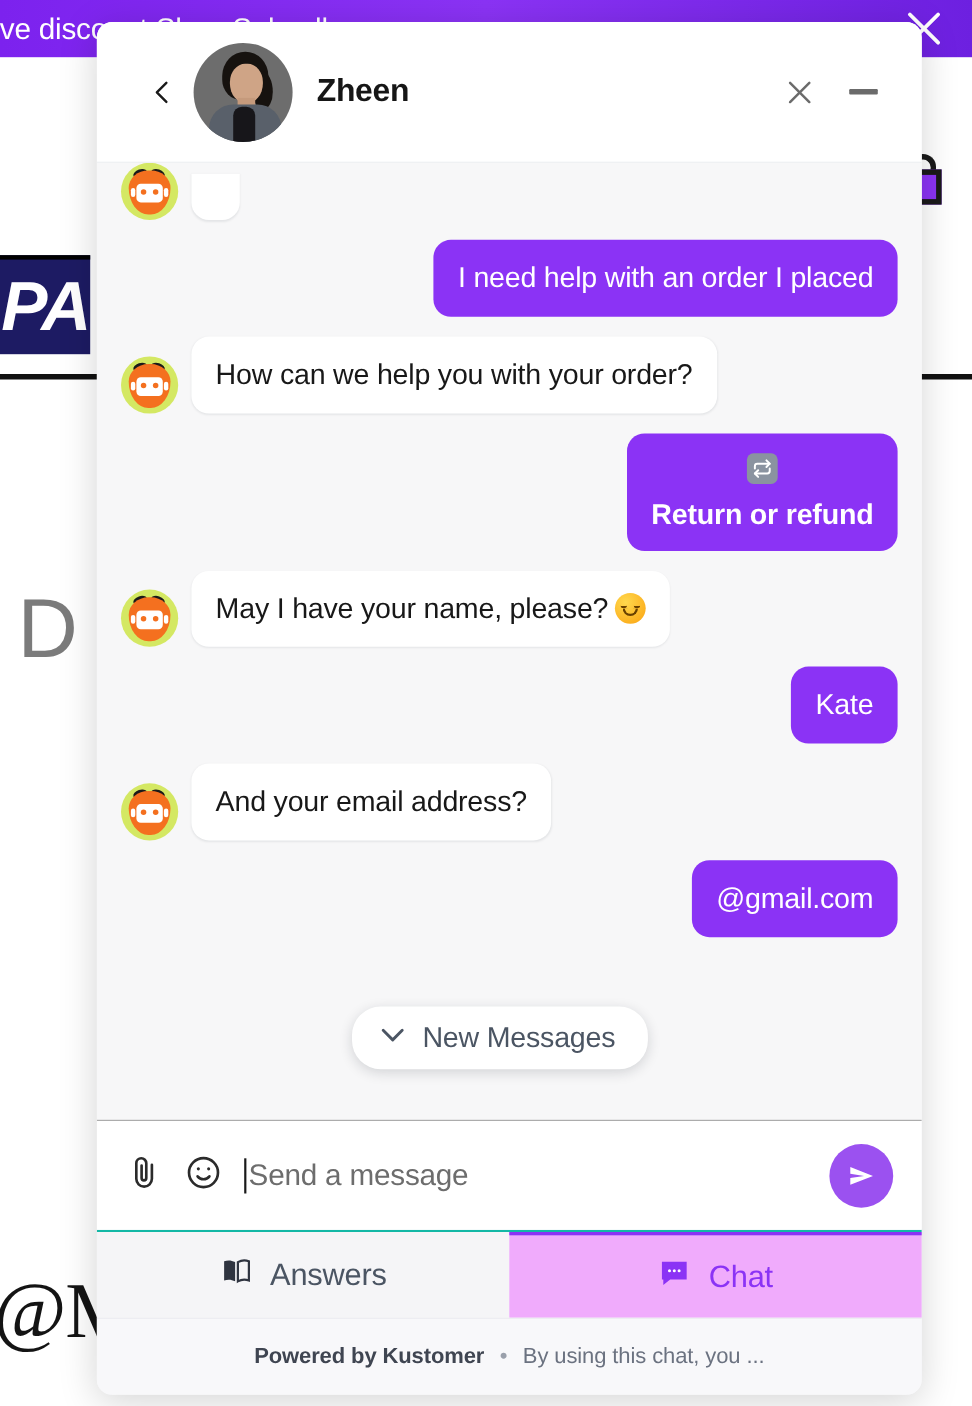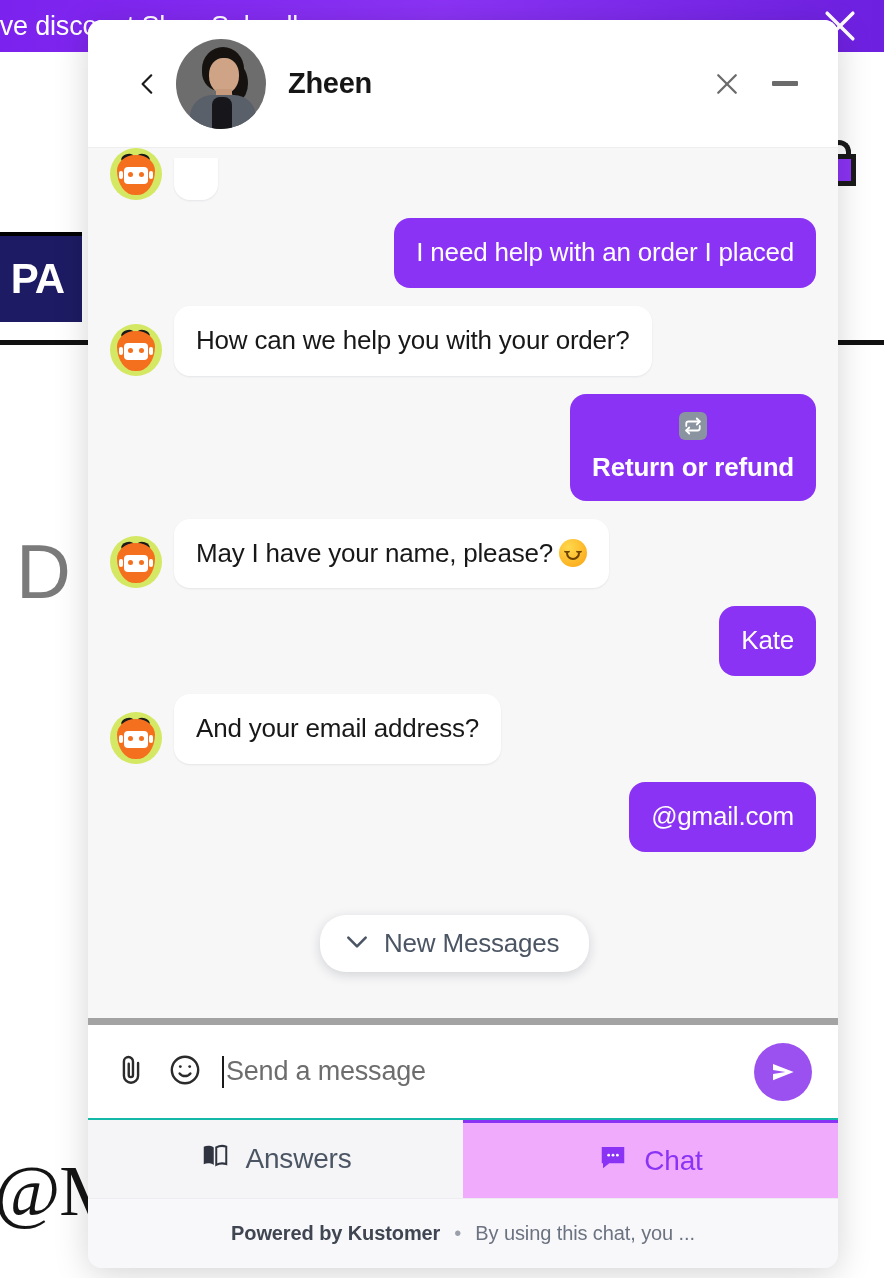--- a/index.html
+++ b/index.html
@@ -51,24 +51,25 @@
     position: absolute;
     left: -34px; top: 232px;
     width: 116px; height: 90px;
     background: #1d1b63;
     border-top: 4px solid #000;
     display: flex; align-items: center; justify-content: flex-end;
     overflow: hidden;
   }
   .nav-badge span {
     color: #fff;
-    font-size: 42px;
+    font-size: 63px;
     font-weight: 800;
     letter-spacing: -1px;
-    margin-right: 18px;
+    margin-right: 0;
+    font-style: italic;
   }
 
   .bg-letter-d {
     position: absolute;
     left: 16px; top: 528px;
     font-size: 76px;
     color: #7b7b7b;
     font-weight: 400;
     font-family: "Liberation Sans", sans-serif;
   }
@@ -386,21 +387,21 @@
     font-size: 26px;
     color: #4b5563;
     letter-spacing: -0.2px;
   }
 
   
   .composer {
     flex: 0 0 auto;
     height: 100px;
     background: #ffffff;
-    border-top: 7px solid #a3a3a3;
+    border-top: 1px solid #a3a3a3;
     display: flex;
     align-items: center;
     padding: 0 26px 0 26px;
     position: relative;
     z-index: 6;
   }
   .composer-icons {
     display: flex;
     align-items: center;
     gap: 20px;

